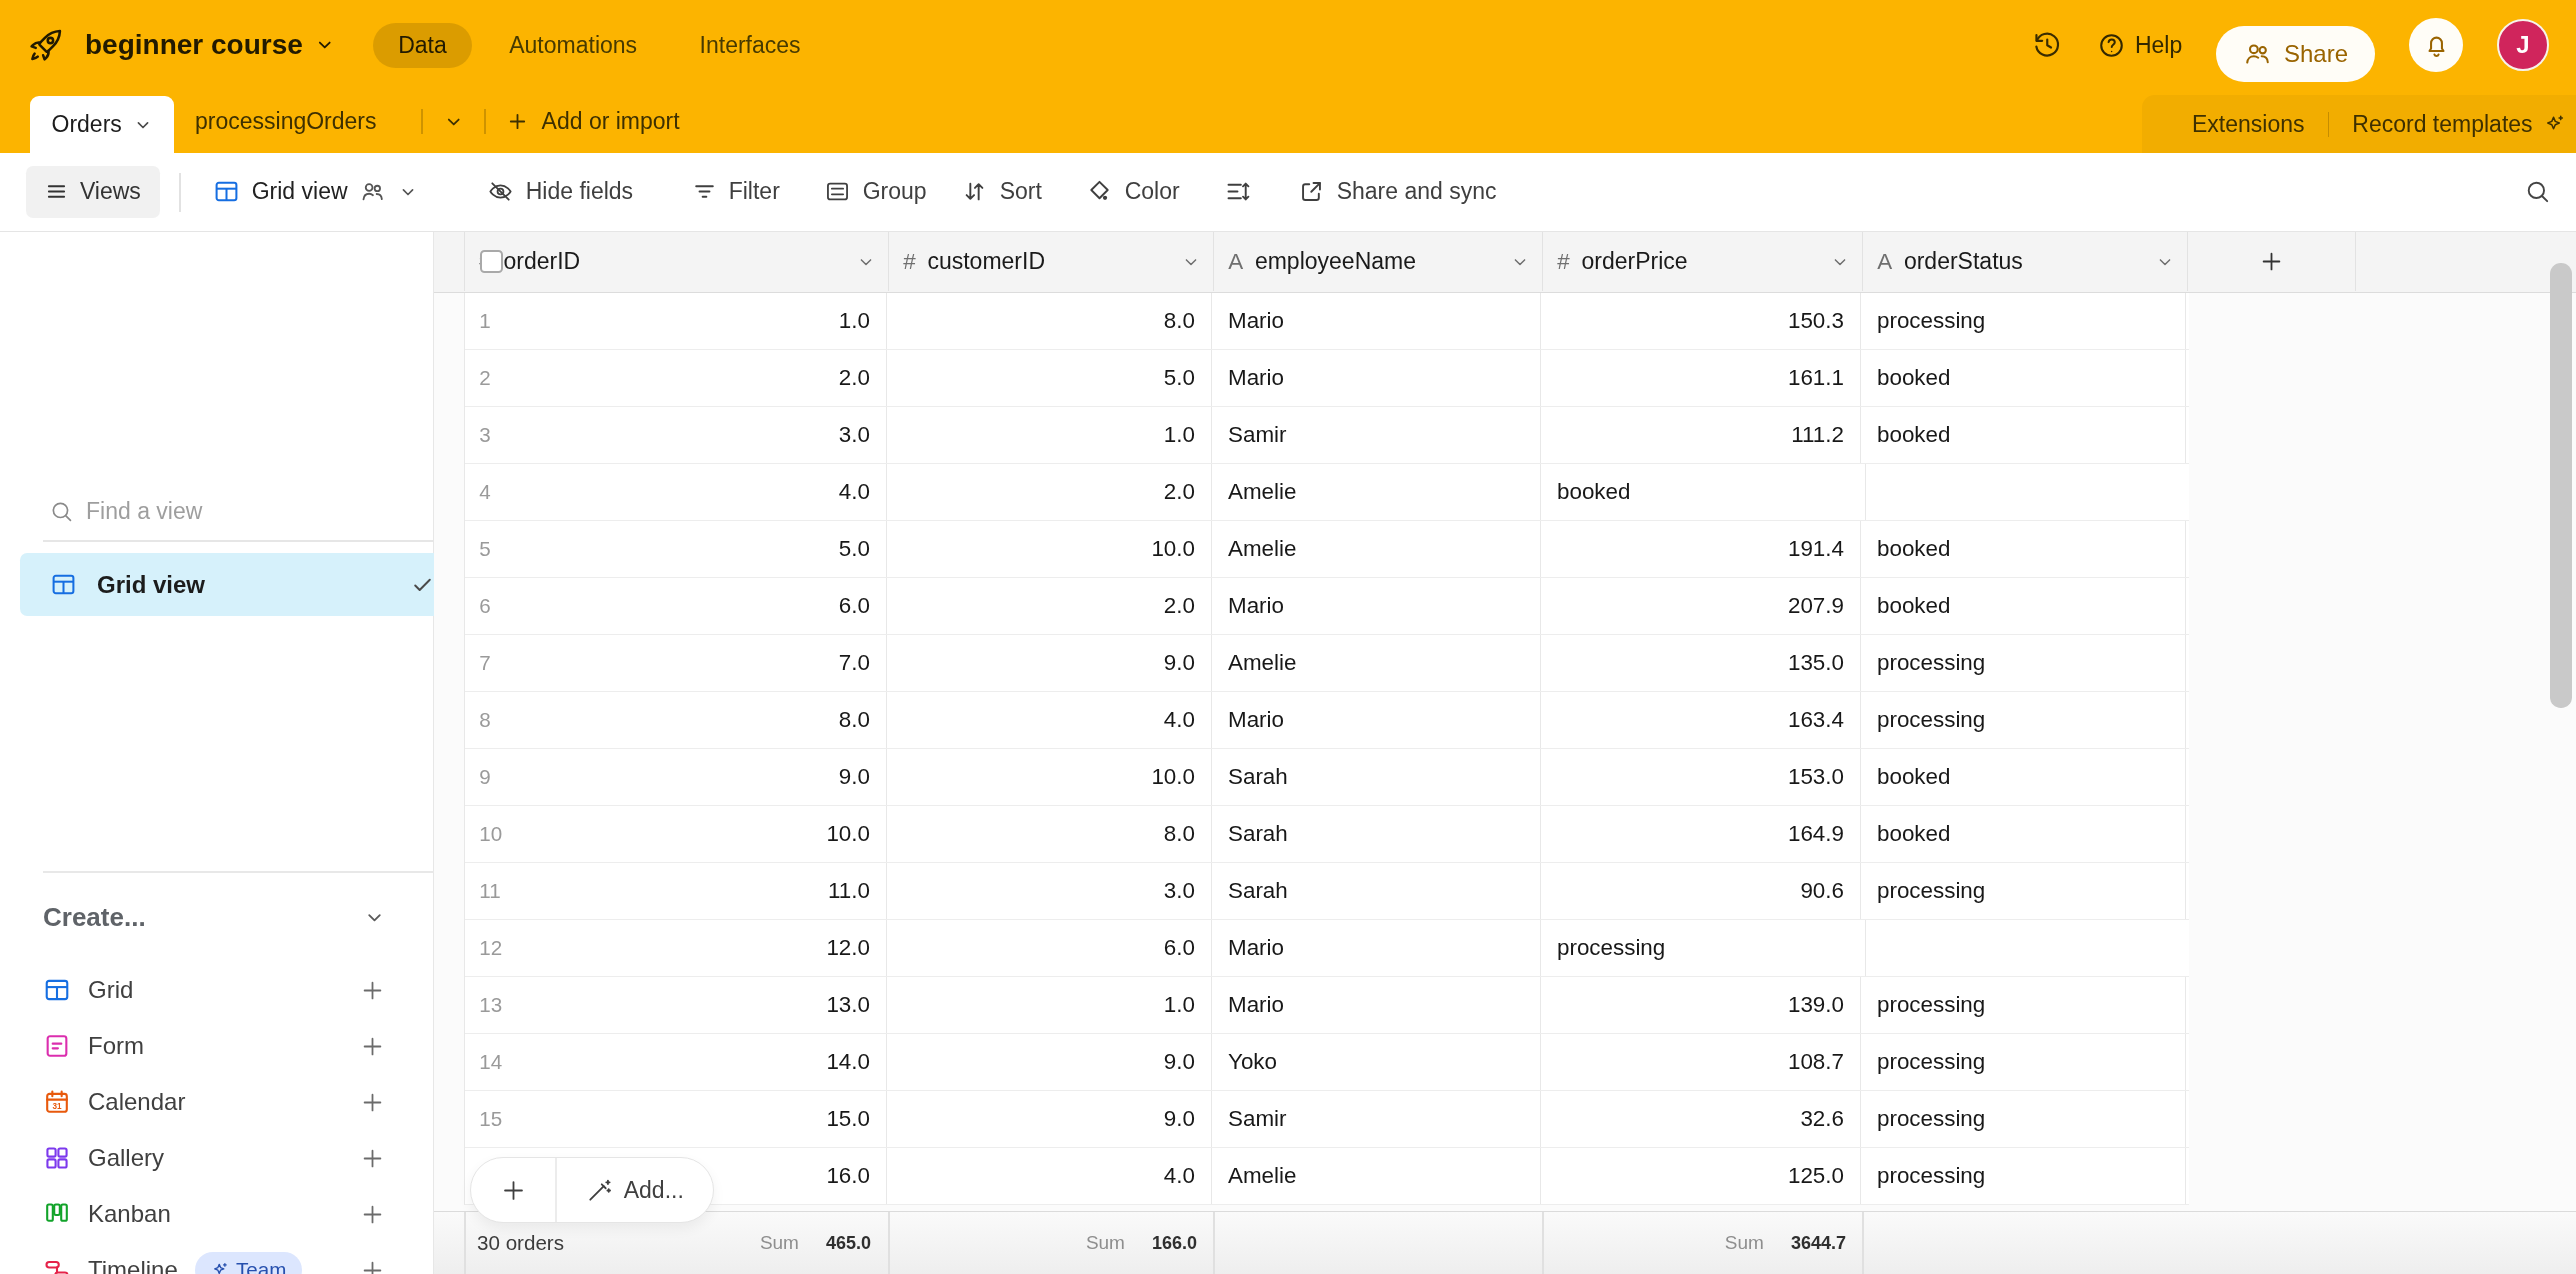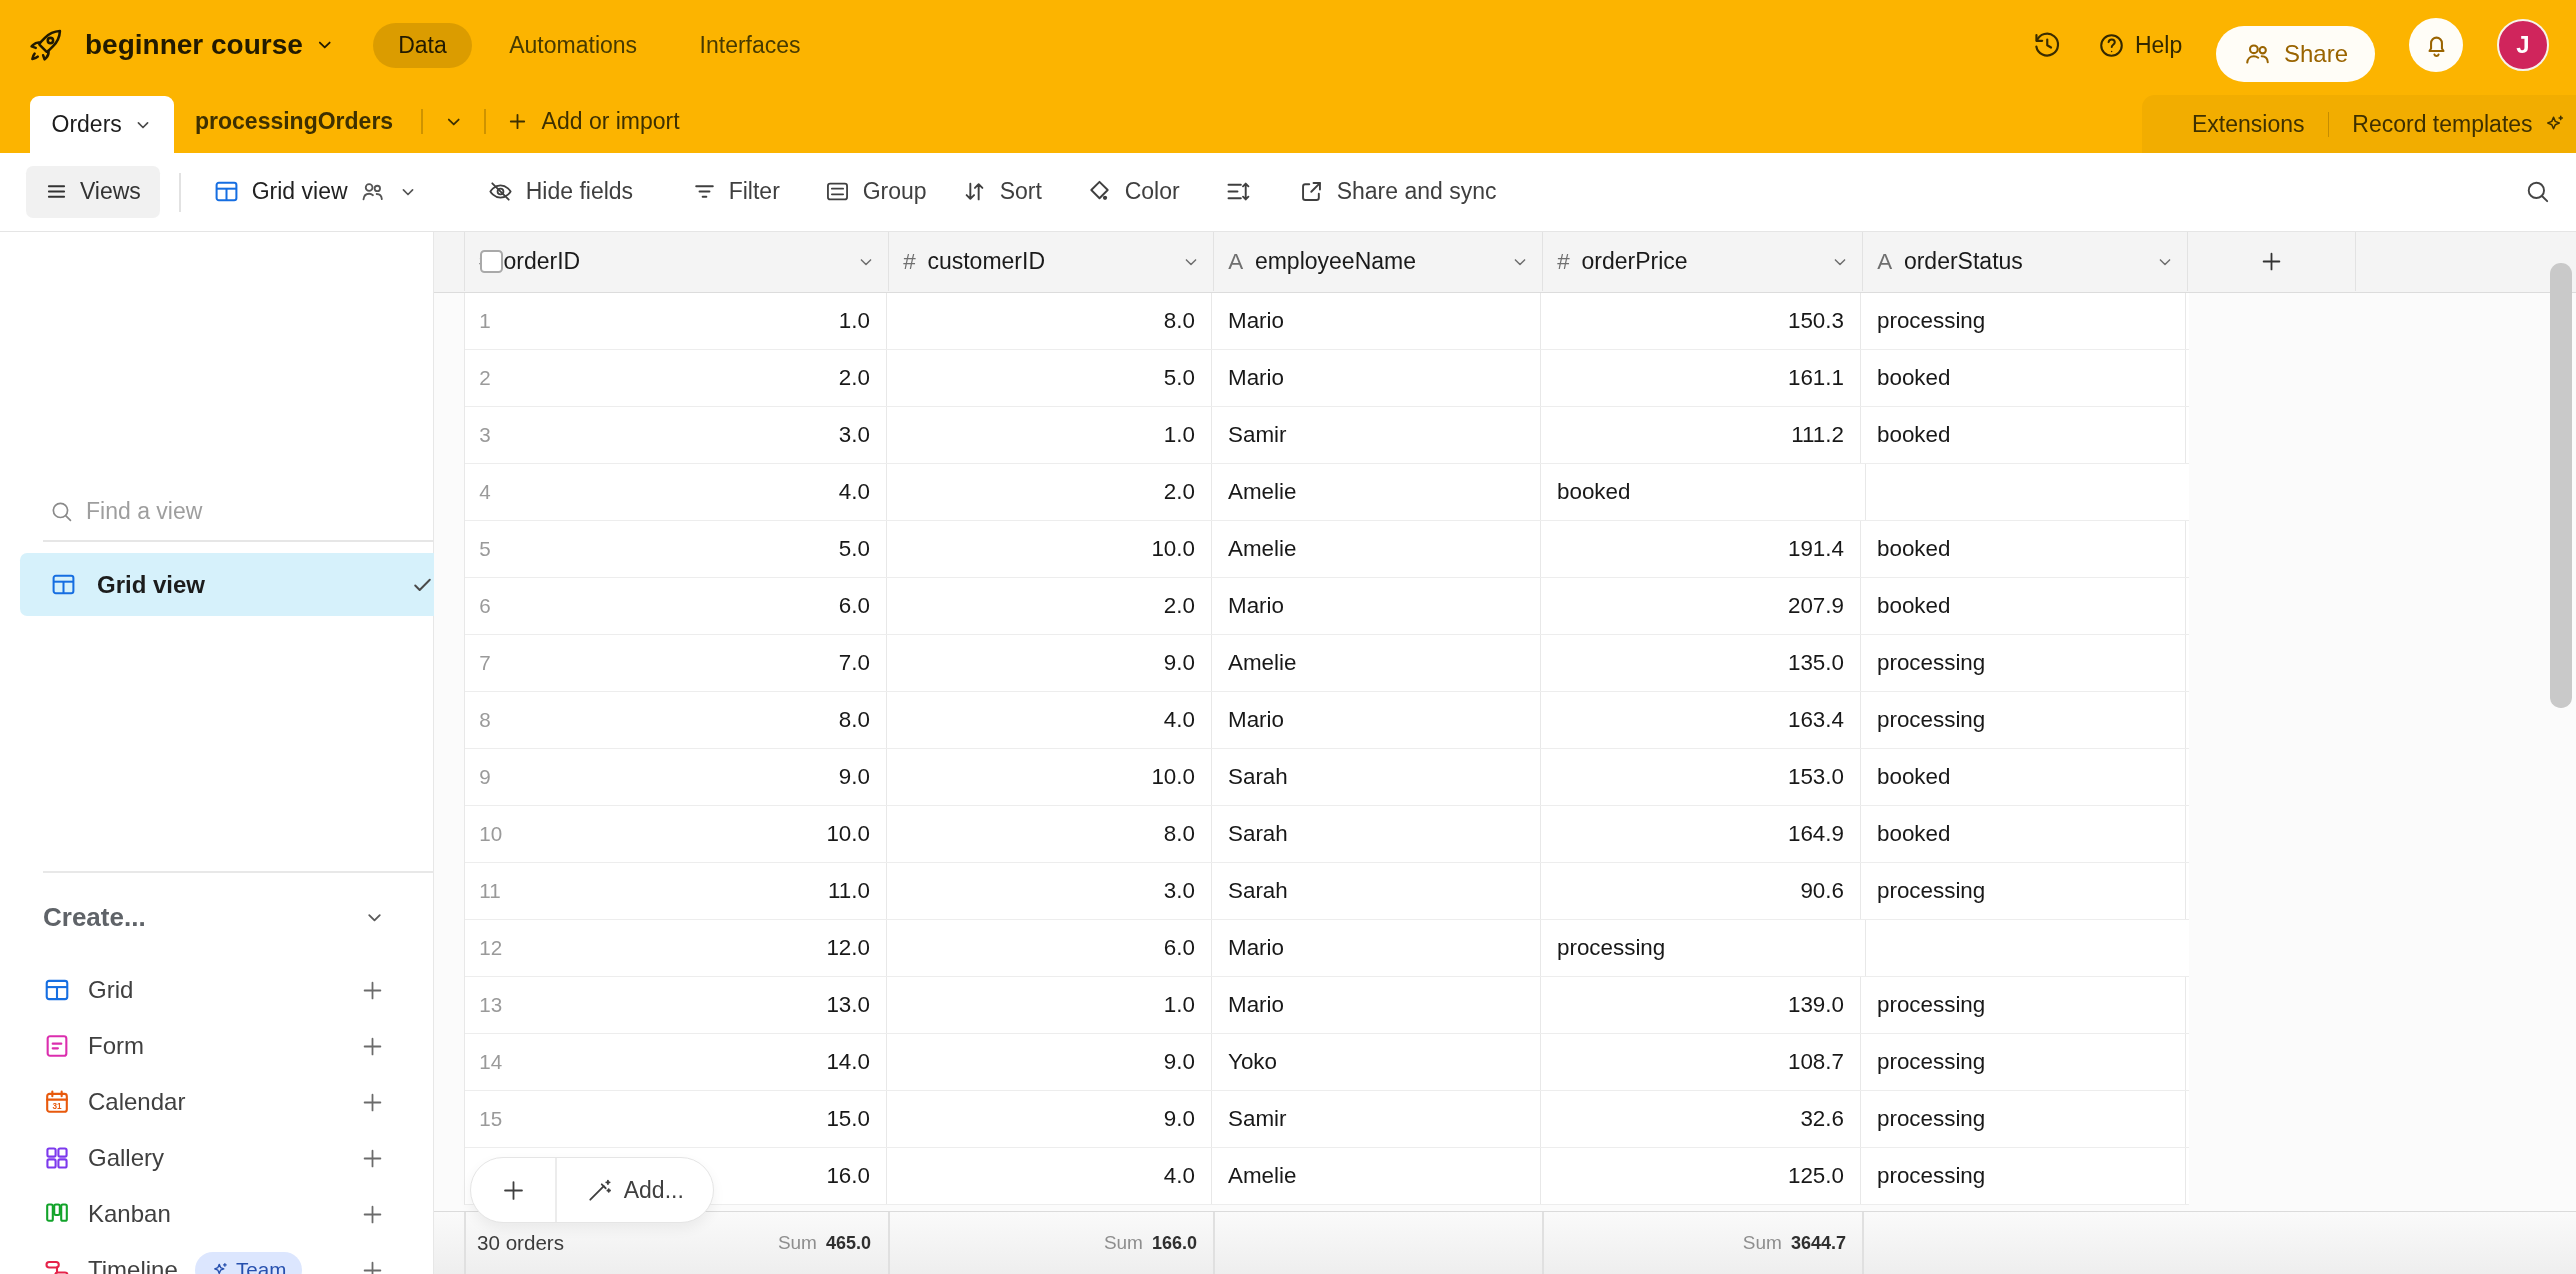--- a/index.html
+++ b/index.html
@@ -19,21 +19,21 @@
   .hist { color:#3A2C00; }
   .help { display:flex; align-items:center; gap:9px; color:#332800; font-size:23px; }
   .share-btn { background:#FFFDF7; border-radius:29px; height:56px; padding:0 27px; display:flex; align-items:center; gap:11.7px; color:#9A6400; font-size:24px; font-weight:500;margin-top:17px; }
   .bell-btn { width:54px; height:54px; border-radius:50%; background:#FFFDF7; display:flex; align-items:center; justify-content:center; color:#9A6400; }
   .avatar { width:52px; height:52px; border-radius:50%; background:#D0255C; border:2.7px solid #F7F3EA; color:#fff; font-size:24px; font-weight:700; display:flex; align-items:center; justify-content:center; }
 
   
   .tabbar { height:63px; background:#FCB400; position:relative; }
   .tab-active { position:absolute; left:30px; bottom:0; height:57px; padding:0 21.5px; background:#fff; border-radius:9px 9px 0 0; display:flex; align-items:center; gap:10.8px; font-size:23px; color:#1D1D1D; }
   .tab-active .ic { color:#4A4A4A; }
-  .tab-inactive { position:absolute; left:195px; top:0; height:100%; display:flex; align-items:center; font-size:23px; color:#3E3000;font-weight:bold; }
+  .tab-inactive { position:absolute; left:195px; top:0; height:100%; display:flex; align-items:center; font-size:23px; color:#3E3000; }
   .tab-extras { position:absolute; left:421px; top:0; height:100%; display:flex; align-items:center; gap:20px; color:#3E3000; }
   .vdiv-y { width:1.8px; height:25px; background:rgba(0,0,0,0.18); }
   .addimport { display:flex; align-items:center; gap:12.5px; font-size:23px; color:#3E3000; }
   .tab-right { position:absolute; left:2142px; right:0; top:5.4px; bottom:0; background:rgba(90,60,0,0.06); border-radius:12.5px 0 0 0; display:flex; align-items:center; gap:23px; padding-left:50px; font-size:23px; color:#3E3000; }
   .sparkle-dark { color:#3E3000; }
 
   
   .toolbar { height:79px; background:#fff; border-bottom:1.8px solid #E5E5E5; position:relative;padding-left:20px; }
   .tool { position:absolute; top:0; height:77px; display:flex; align-items:center; gap:11.7px; font-size:23px; color:#3F3F3F; cursor:pointer; }
   .views-btn { left:26px; top:12.5px; height:52px; width:134px; background:#F1F1F1; border-radius:7.2px; justify-content:center; color:#333; font-weight:500; }
@@ -91,21 +91,21 @@
   .td.c4 { width:325px; padding-left:16px; }
   .rownum { position:absolute; left:14.3px; font-size:20.6px; color:#9A9A9A; }
 
   .add-pill { position:absolute; left:36px; top:925px; width:244px; height:66px; background:#fff; border:1.8px solid #E5E5E5; border-radius:36px; display:flex; align-items:stretch; z-index:6; box-shadow:0 5.4px 12.5px rgba(0,0,0,0.06); cursor:pointer; }
   .ap-plus { width:84px; display:flex; align-items:center; justify-content:center; color:#3F3F3F; }
   .ap-div { width:1.8px; background:#ECECEC; margin:0; }
   .ap-label { flex:1; display:flex; align-items:center; justify-content:center; gap:10.8px; color:#3F3F3F; font-size:23px; }
 
   .summary { position:absolute; left:0; right:0; bottom:0; height:63px; background:linear-gradient(180deg,#FAFAFA,#EEEEEE); border-top:1.8px solid #DBDBDB; z-index:4; }
   .sum-count { position:absolute; left:43px; top:0; height:100%; display:flex; align-items:center; font-size:20.6px; color:#3C3C3C; }
-  .sumcell { position:absolute; top:0; height:100%; display:flex; align-items:center; justify-content:flex-end; gap:9px; }
+  .sumcell { position:absolute; top:0; height:100%; display:flex; align-items:center; justify-content:flex-end; gap:27px; }
   .sumcell .slabel { font-size:19px; color:#8E8E8E; }
   .sumcell .sval { font-size:18px; color:#2F2F2F;font-weight:bold; }
   .sum-oid { left:0; width:437px; } .sum-cid { left:0; width:763px; } .sum-pr { left:0; width:1412px; }
   .sline { position:absolute; top:0; bottom:0; width:1.8px; background:#E0E0E0; }
 
   .vscroll { position:absolute; right:4.5px; top:30.5px; width:21.5px; height:445px; border-radius:10.8px; background:#C9C9C9; z-index:7; cursor:pointer; }
 </style>
 </head>
 <body>
 

